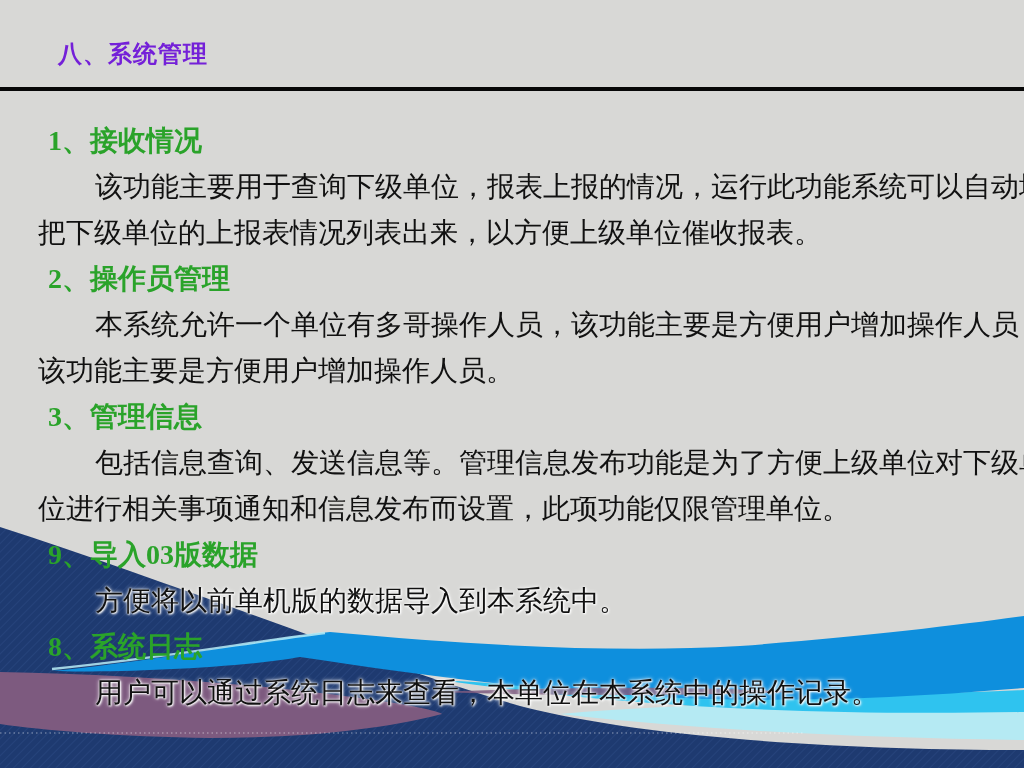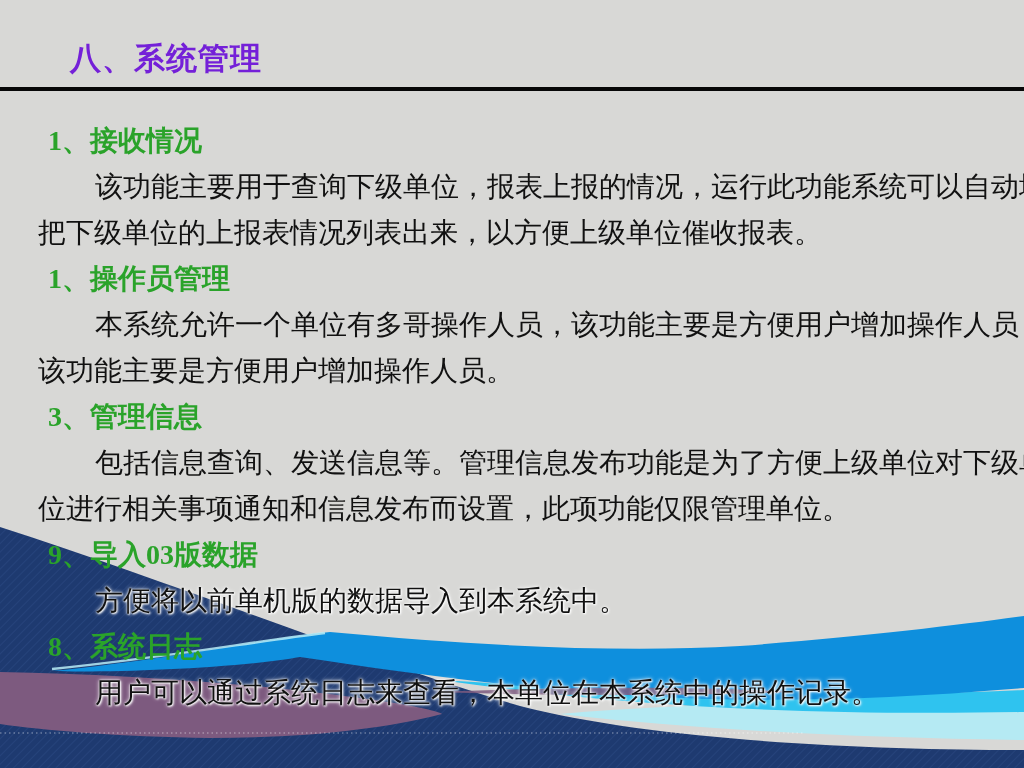--- a/index.html
+++ b/index.html
@@ -5,22 +5,22 @@
   html,body{margin:0;padding:0;background:#888;}
   .slide{
     position:relative;
     width:1024px;height:768px;
     background:#d8d8d6;
     overflow:hidden;
     font-family:"Liberation Serif","DejaVu Serif",serif;
   }
   .waves{position:absolute;left:0;top:500px;width:1024px;height:268px;z-index:1;}
   .title{
-    position:absolute;left:70px;top:38px;z-index:3;
-    font-size:31px;font-weight:700;letter-spacing:1px;
+    position:absolute;left:58px;top:38px;z-index:3;
+    font-size:24px;font-weight:700;letter-spacing:1px;
     color:#7420d8;white-space:nowrap;
   }
   .divider{
     position:absolute;left:0;top:87px;width:1024px;height:4px;
     background:#070707;z-index:3;
   }
   .content{
     position:absolute;left:38px;top:118px;width:960px;z-index:3;
   }
   .line{height:46px;line-height:46px;font-size:28px;white-space:nowrap;color:#111;}
@@ -59,21 +59,21 @@
   </svg>
 
   <div class="title">八、系统管理</div>
   <div class="divider"></div>
 
   <div class="content">
     <div class="line h">1、接收情况</div>
     <div class="line ind">该功能主要用于查询下级单位，报表上报的情况，运行此功能系统可以自动地</div>
     <div class="line">把下级单位的上报表情况列表出来，以方便上级单位催收报表。</div>
 
-    <div class="line h">1、操作员管理</div>
+    <div class="line h">2、操作员管理</div>
     <div class="line ind">本系统允许一个单位有多哥操作人员，该功能主要是方便用户增加操作人员，</div>
     <div class="line">该功能主要是方便用户增加操作人员。</div>
 
     <div class="line h">3、管理信息</div>
     <div class="line ind">包括信息查询、发送信息等。管理信息发布功能是为了方便上级单位对下级单</div>
     <div class="line">位进行相关事项通知和信息发布而设置，此项功能仅限管理单位。</div>
 
     <div class="line h">9、导入03版数据</div>
     <div class="line ind glow">方便将以前单机版的数据导入到本系统中。</div>
 

